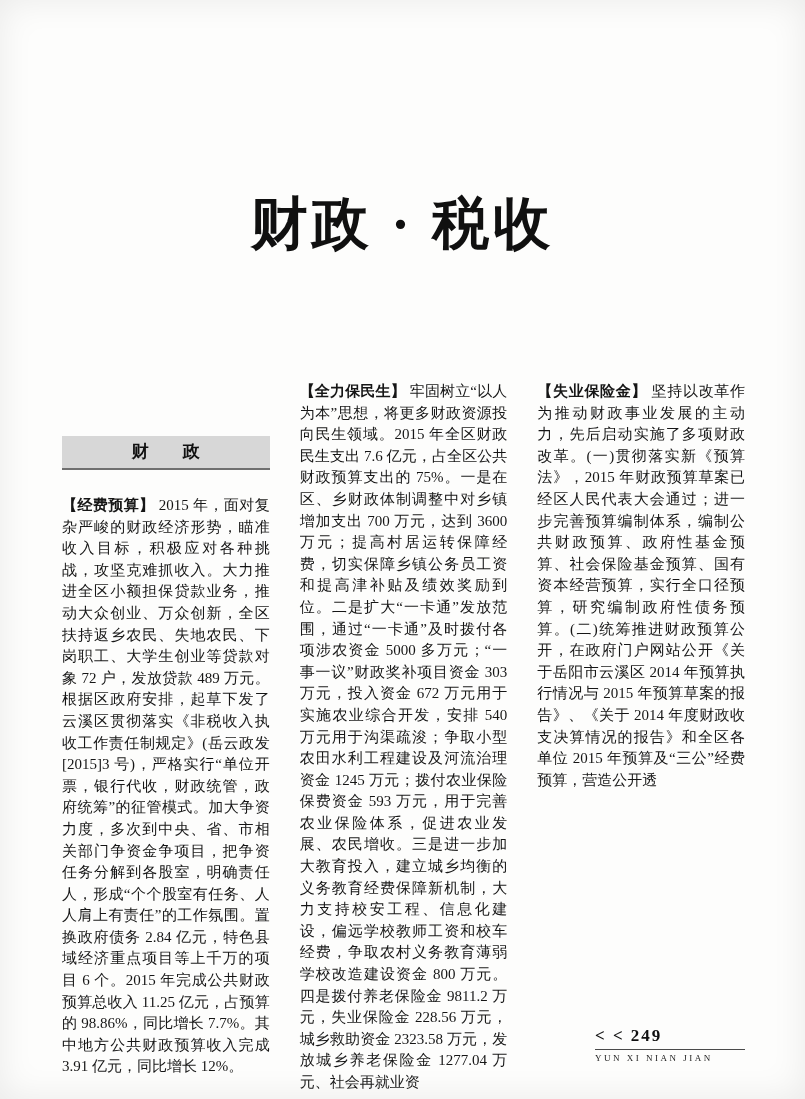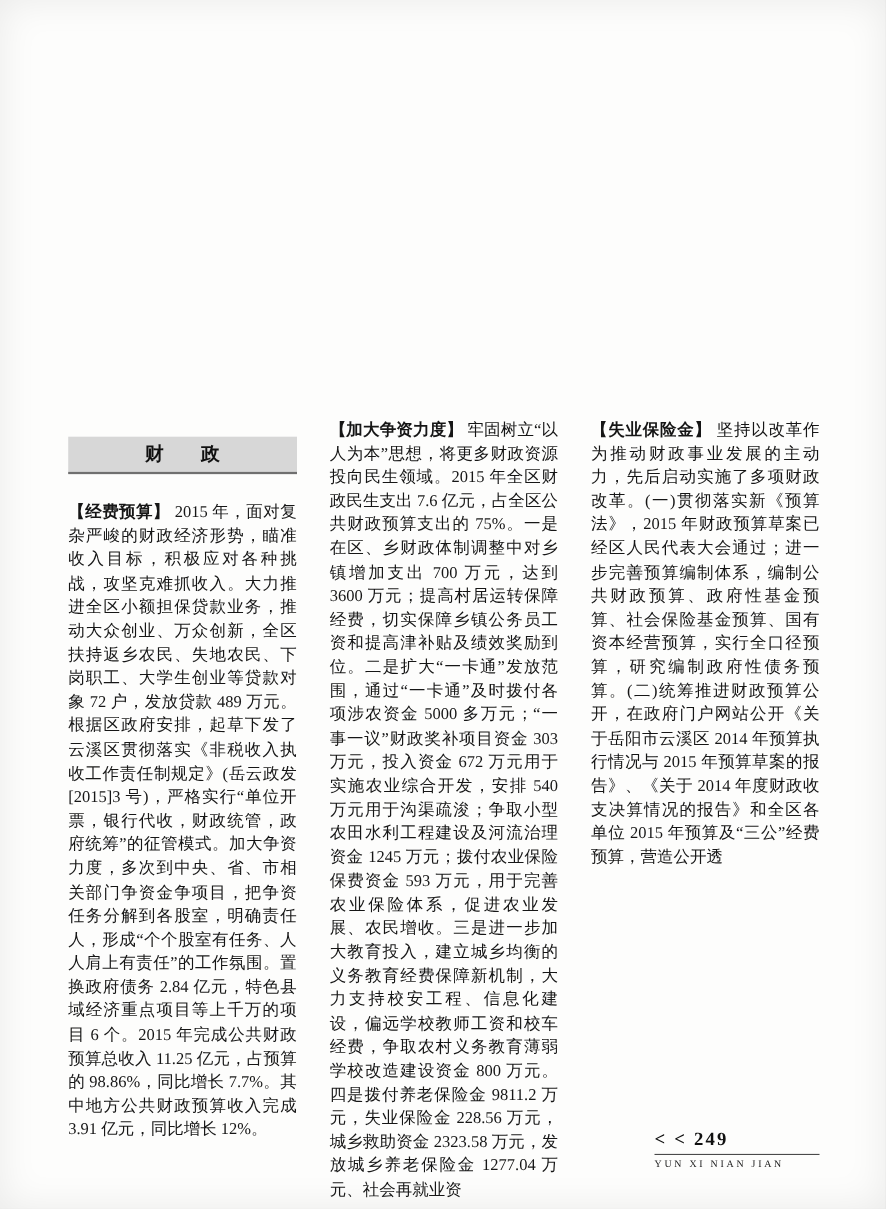--- a/index.html
+++ b/index.html
@@ -37,21 +37,21 @@
   }
   .col {
     flex: 1;
     min-width: 0;
     font-size: 15px;
     line-height: 21.6px;
     text-align: justify;
     color: #161616;
   }
   .section-box {
-    margin-top: 16px;
+    margin-top: 55px;
     margin-bottom: 25px;
     height: 34px;
     line-height: 32px;
     background: #d7d7d7;
     border-bottom: 2px solid #6f6f6f;
     text-align: center;
     font-size: 17px;
     font-weight: bold;
     color: #101010;
   }
@@ -79,36 +79,37 @@
     font-size: 9px;
     letter-spacing: 2.5px;
     color: #222;
   }
 </style>
 </head>
 <body>
 
 <div class="page">
 
+  <h1 class="title">财政 · 税收</h1>
 
   <div class="columns">
 
     <div class="col">
       <div class="section-box">
         <span>财　　政</span>
       </div>
       <p class="para">
         <span class="entry-label">【经费预算】</span>
         <span>2015 年，面对复杂严峻的财政经济形势，瞄准收入目标，积极应对各种挑战，攻坚克难抓收入。大力推进全区小额担保贷款业务，推动大众创业、万众创新，全区扶持返乡农民、失地农民、下岗职工、大学生创业等贷款对象 72 户，发放贷款 489 万元。根据区政府安排，起草下发了云溪区贯彻落实《非税收入执收工作责任制规定》(岳云政发 [2015]3 号)，严格实行“单位开票，银行代收，财政统管，政府统筹”的征管模式。加大争资力度，多次到中央、省、市相关部门争资金争项目，把争资任务分解到各股室，明确责任人，形成“个个股室有任务、人人肩上有责任”的工作氛围。置换政府债务 2.84 亿元，特色县域经济重点项目等上千万的项目 6 个。2015 年完成公共财政预算总收入 11.25 亿元，占预算的 98.86%，同比增长 7.7%。其中地方公共财政预算收入完成 3.91 亿元，同比增长 12%。</span>
       </p>
     </div>
 
     <div class="col">
       <p class="para">
-        <span class="entry-label">【加大争资力度】</span>
+        <span class="entry-label">【全力保民生】</span>
         <span>牢固树立“以人为本”思想，将更多财政资源投向民生领域。2015 年全区财政民生支出 7.6 亿元，占全区公共财政预算支出的 75%。一是在区、乡财政体制调整中对乡镇增加支出 700 万元，达到 3600 万元；提高村居运转保障经费，切实保障乡镇公务员工资和提高津补贴及绩效奖励到位。二是扩大“一卡通”发放范围，通过“一卡通”及时拨付各项涉农资金 5000 多万元；“一事一议”财政奖补项目资金 303 万元，投入资金 672 万元用于实施农业综合开发，安排 540 万元用于沟渠疏浚；争取小型农田水利工程建设及河流治理资金 1245 万元；拨付农业保险保费资金 593 万元，用于完善农业保险体系，促进农业发展、农民增收。三是进一步加大教育投入，建立城乡均衡的义务教育经费保障新机制，大力支持校安工程、信息化建设，偏远学校教师工资和校车经费，争取农村义务教育薄弱学校改造建设资金 800 万元。四是拨付养老保险金 9811.2 万元，失业保险金 228.56 万元，城乡救助资金 2323.58 万元，发放城乡养老保险金 1277.04 万元、社会再就业资</span>
       </p>
     </div>
 
     <div class="col">
       <p class="para">
         <span class="entry-label">【失业保险金】</span>
         <span>坚持以改革作为推动财政事业发展的主动力，先后启动实施了多项财政改革。(一)贯彻落实新《预算法》，2015 年财政预算草案已经区人民代表大会通过；进一步完善预算编制体系，编制公共财政预算、政府性基金预算、社会保险基金预算、国有资本经营预算，实行全口径预算，研究编制政府性债务预算。(二)统筹推进财政预算公开，在政府门户网站公开《关于岳阳市云溪区 2014 年预算执行情况与 2015 年预算草案的报告》、《关于 2014 年度财政收支决算情况的报告》和全区各单位 2015 年预算及“三公”经费预算，营造公开透</span>
       </p>
     </div>

